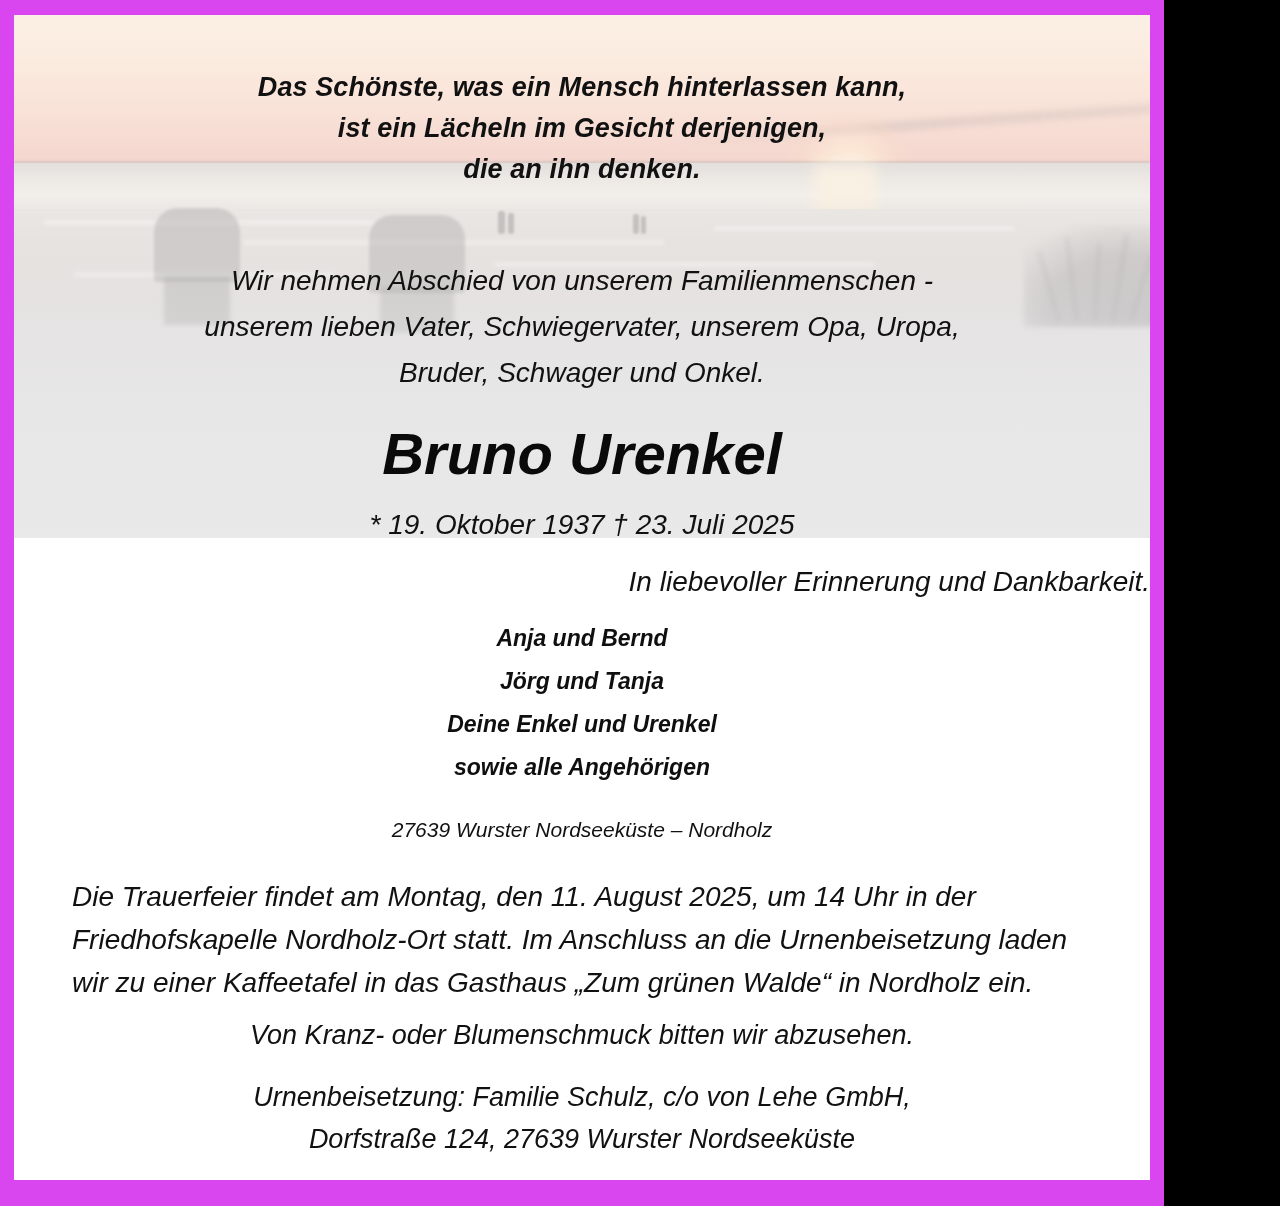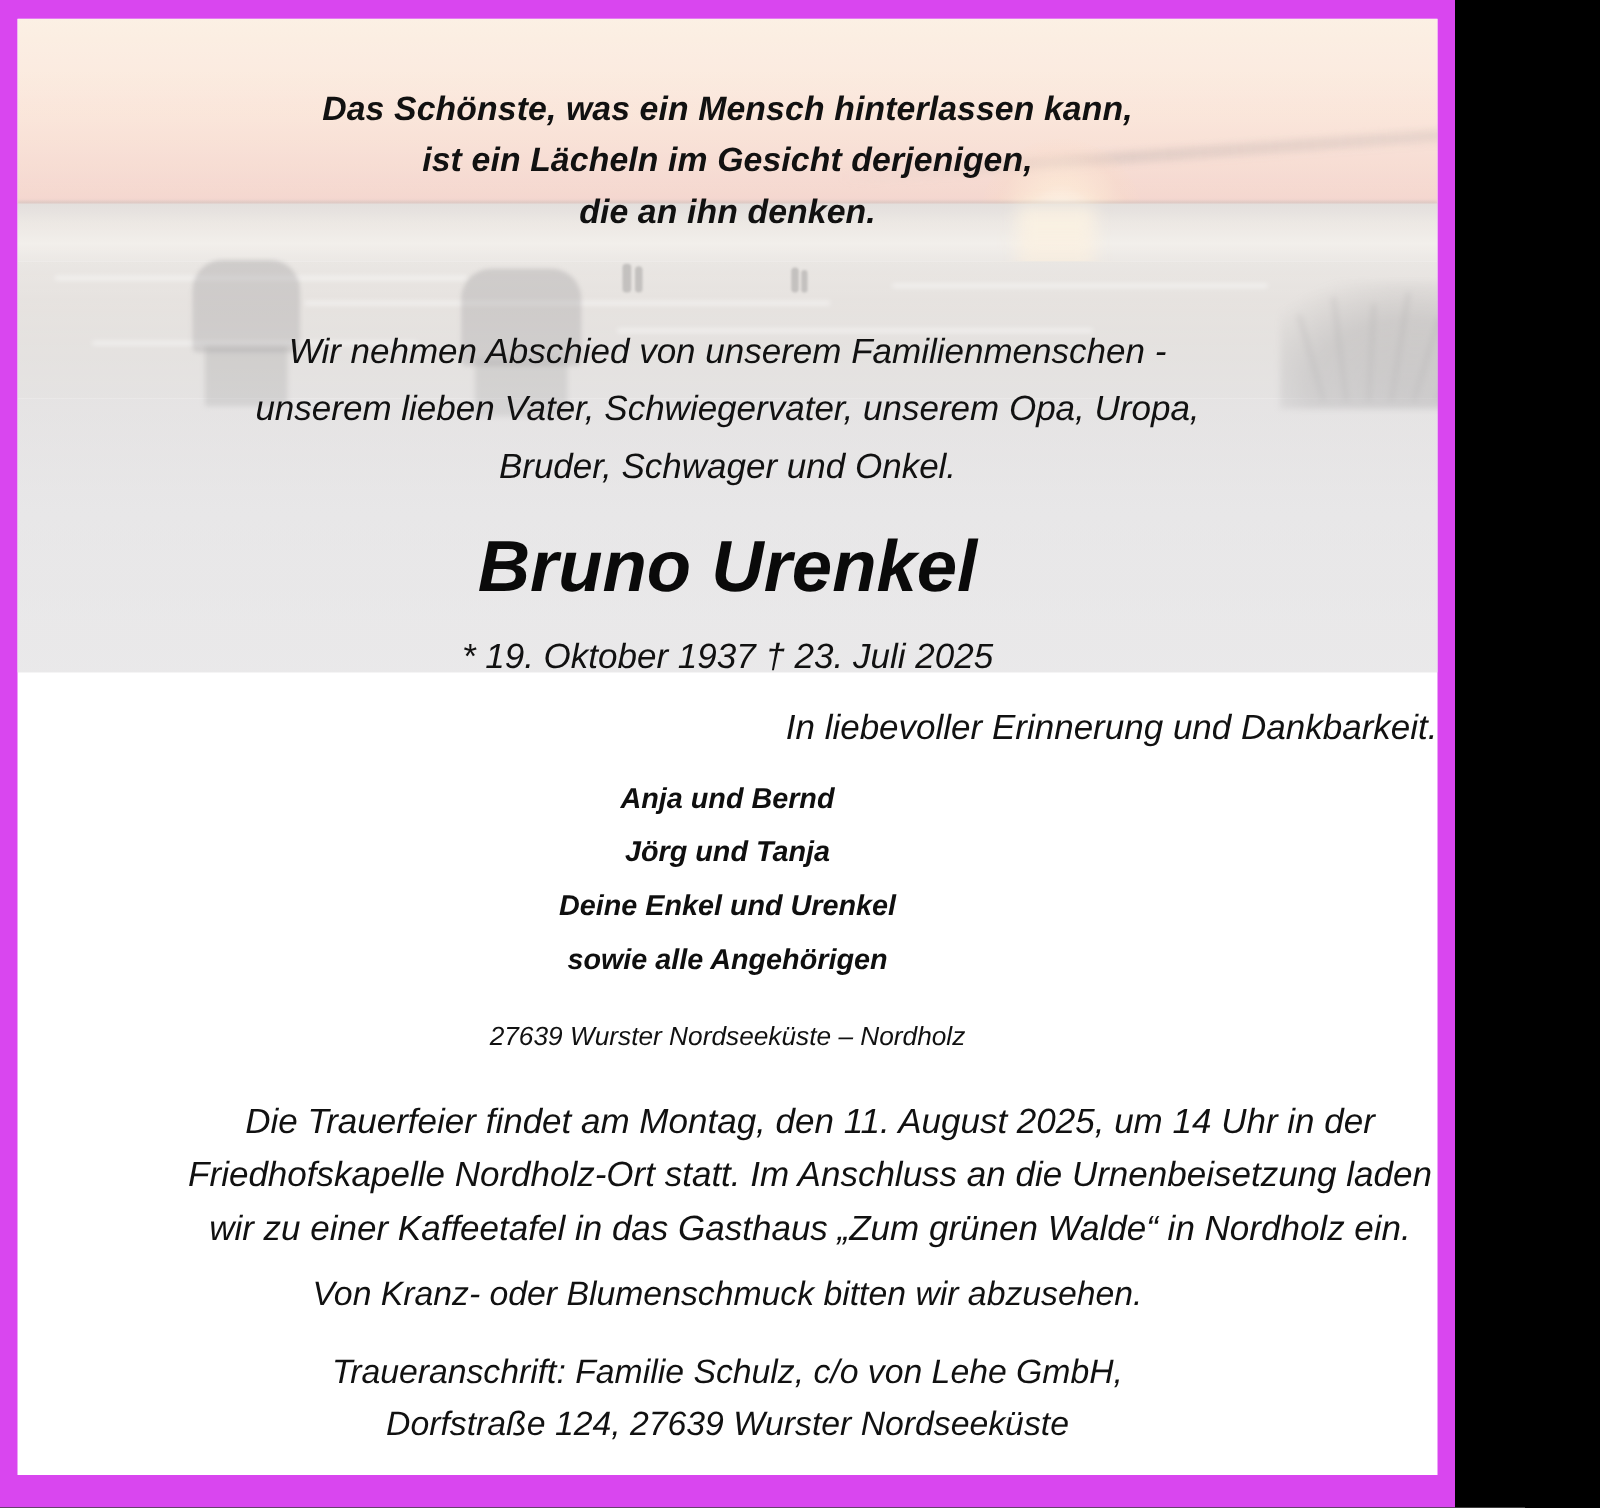--- a/index.html
+++ b/index.html
@@ -321,21 +321,20 @@
     font-size: 21px;
     line-height: 38px;
     color: #111111;
   }
 
   .ceremony-block {
     position: absolute;
     left: 58px;
     top: 860px;
     width: 1152px;
-    text-align: center;
   }
   .ceremony-line {
     font-style: italic;
     font-weight: normal;
     font-size: 28px;
     line-height: 43px;
     color: #111111;
   }
 
   .flowers-line {
@@ -446,19 +445,19 @@
 
       <div class="ceremony-block">
         <div class="ceremony-line">Die Trauerfeier findet am Montag, den 11. August 2025, um 14 Uhr in der</div>
         <div class="ceremony-line">Friedhofskapelle Nordholz-Ort statt. Im Anschluss an die Urnenbeisetzung laden</div>
         <div class="ceremony-line">wir zu einer Kaffeetafel in das Gasthaus „Zum grünen Walde“ in Nordholz ein.</div>
       </div>
 
       <div class="flowers-line">Von Kranz- oder Blumenschmuck bitten wir abzusehen.</div>
 
       <div class="address-block">
-        <div class="address-line">Traueranschrift: Familie Schulz, c/o von Lehe GmbH,</div>
+        <div class="address-line">Urnenbeisetzung: Familie Schulz, c/o von Lehe GmbH,</div>
         <div class="address-line">Dorfstraße 124, 27639 Wurster Nordseeküste</div>
       </div>
 
     </div>
   </div>
 </div>
 
 </body></html>

